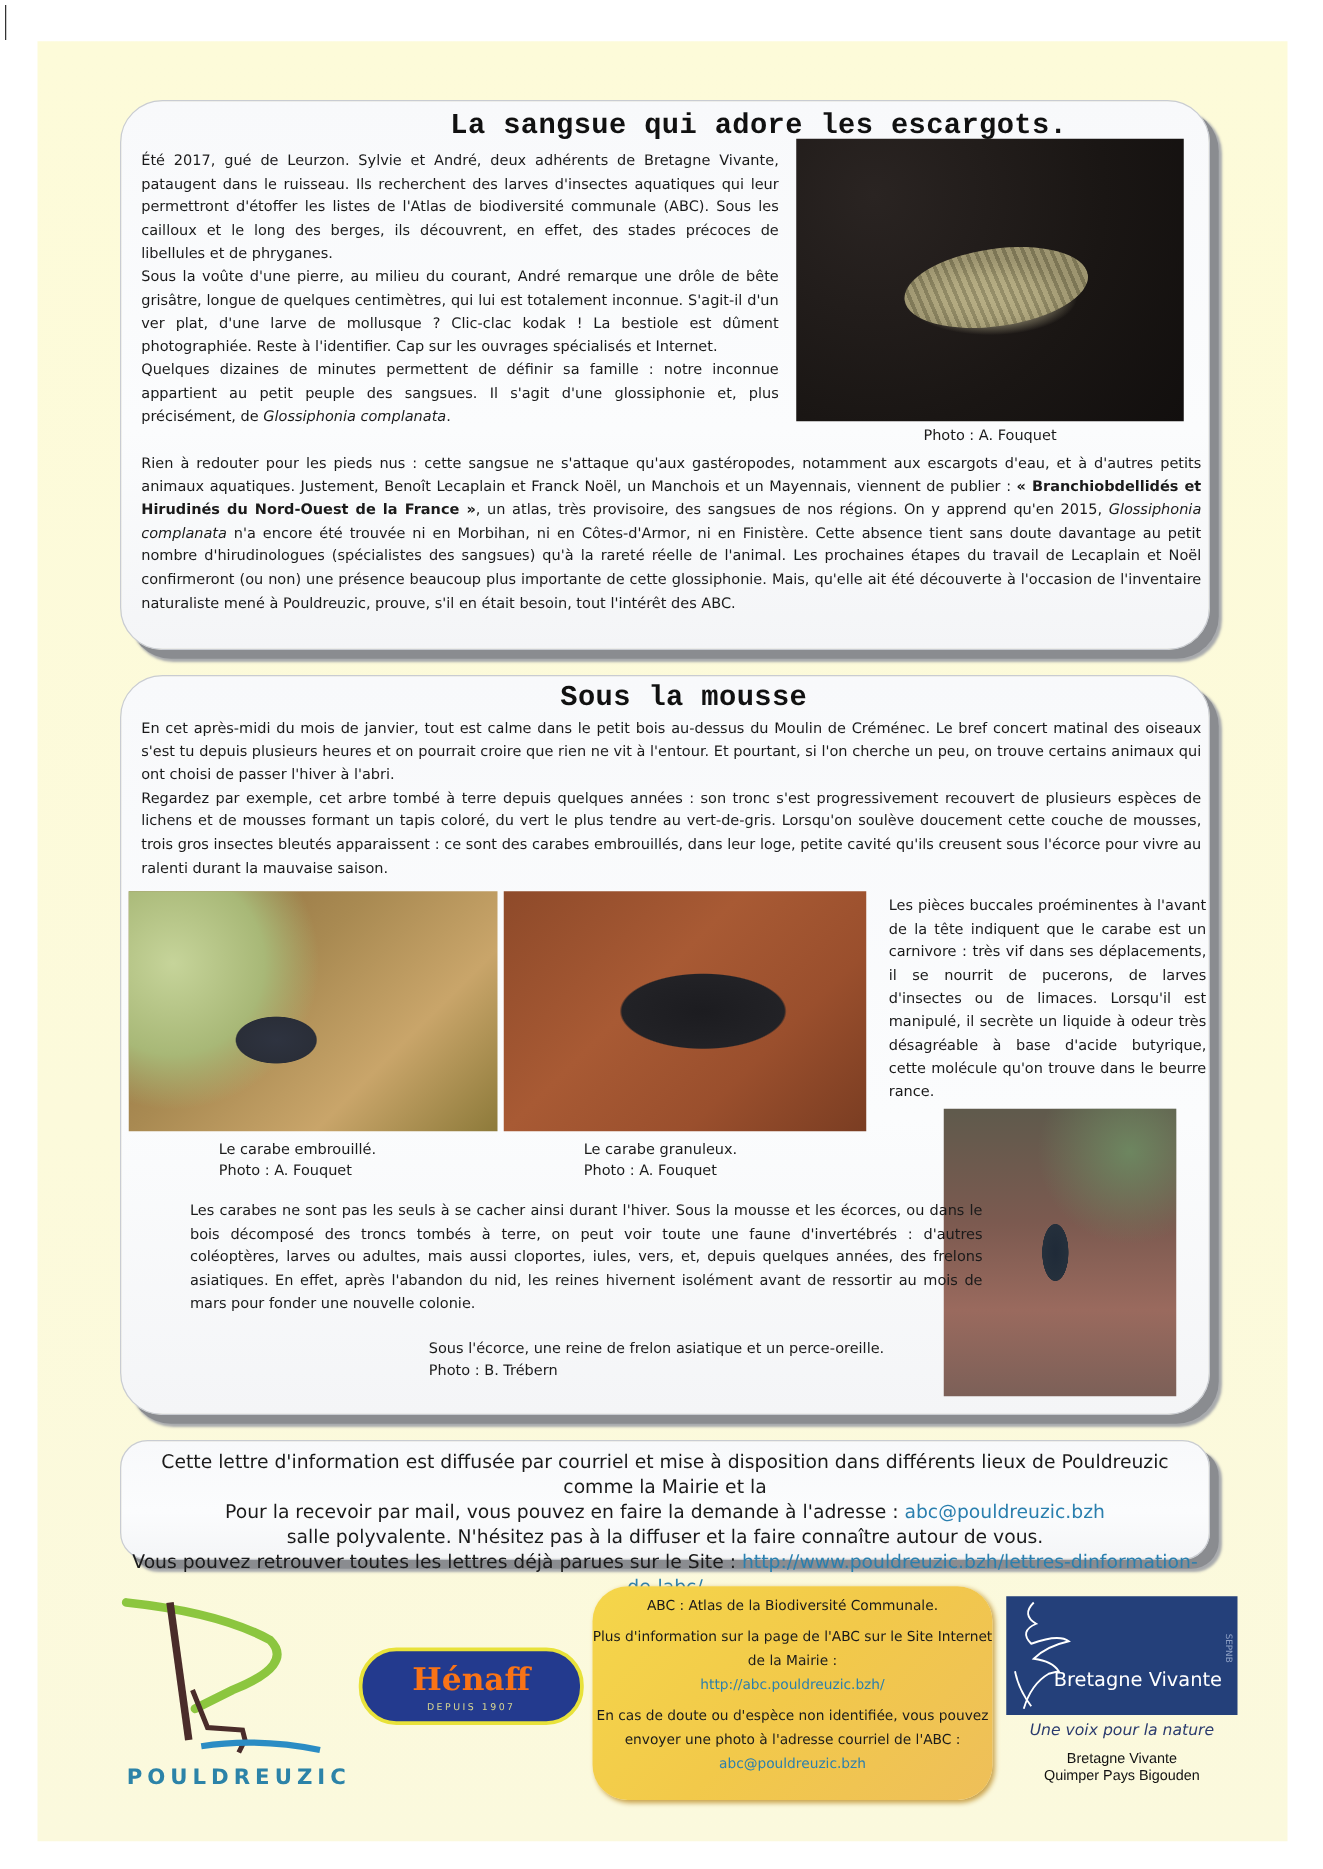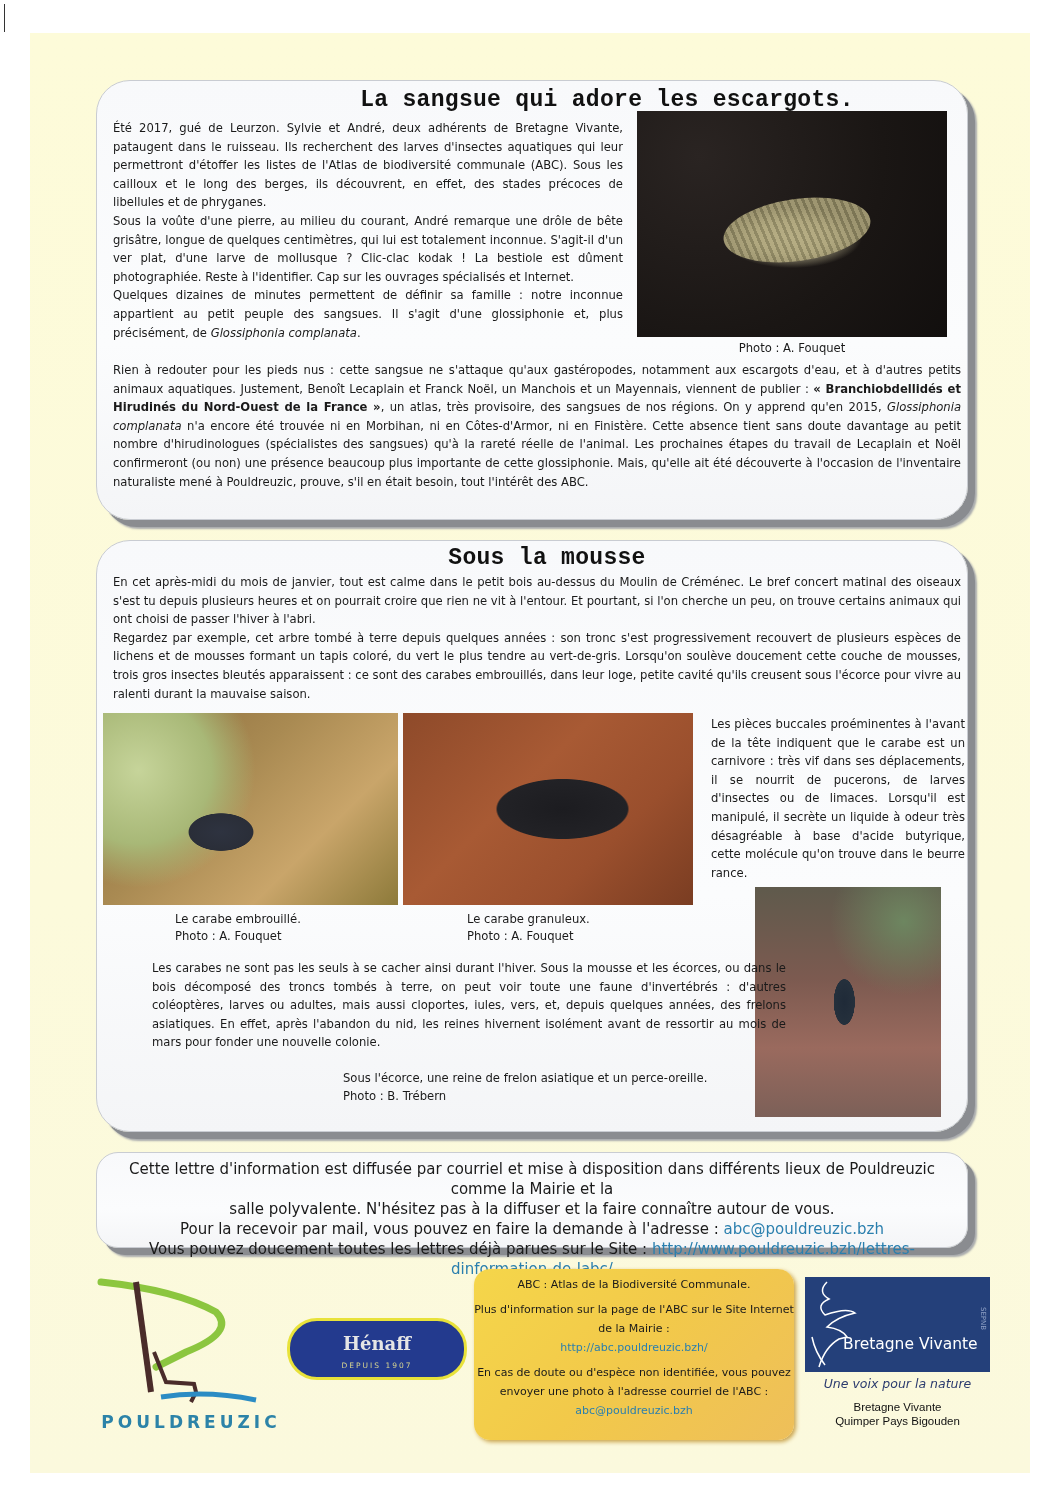--- a/index.html
+++ b/index.html
@@ -77,24 +77,24 @@
   
   #f3 { left: 96px; top: 1152px; width: 870px; height: 94px; border-radius: 22px; }
   #f3 .lines { position: absolute; left: 8px; right: 8px; top: 6px; text-align: center; font-size: 15px; line-height: 20px; }
 
   
   #logo-pouldreuzic { position: absolute; left: 96px; top: 1272px; width: 190px; height: 160px; }
   #logo-pouldreuzic .name { position: absolute; left: 0; bottom: 0; width: 190px; text-align: center;
     color: #2c83a8; font-size: 17px; letter-spacing: 4px; font-weight: bold; }
   #henaff { position: absolute; left: 287px; top: 1318px; width: 180px; height: 62px; border-radius: 30px;
     background: #233a8e; border: 3px solid #e8e23a; box-sizing: border-box; text-align: center; }
-  #henaff .brand { color: #e5e5e5; font-family: "DejaVu Serif", serif; font-weight: bold; font-size: 18px;
+  #henaff .brand { color: #f97316; font-family: "DejaVu Serif", serif; font-weight: bold; font-size: 25px;
     line-height: 34px; margin-top: 6px; display: block; }
   #henaff .since { color: #d8d690; font-size: 7.5px; letter-spacing: 2px; display: block; }
-  #abc-box { position: absolute; left: 474px; top: 1269px; width: 320px; height: 171px; border-radius: 16px;
+  #abc-box { position: absolute; left: 474px; top: 1269px; width: 320px; height: 171px; border-radius: 28px;
     background: linear-gradient(135deg, #f5d64a 0%, #f2c94a 50%, #eebf5a 100%);
     box-shadow: 2px 2px 4px #c9a24a; text-align: center; font-size: 11px; line-height: 19px; }
   #abc-box p { margin: 0 0 6px 0; }
   #bv-logo { position: absolute; left: 805px; top: 1277px; width: 185px; height: 95px; background: #24407a; }
   #bv-logo .bv-name { position: absolute; left: 38px; top: 58px; color: #ffffff; font-size: 15.5px; }
   #bv-logo .bv-side { position: absolute; right: 3px; top: 30px; color: #8fa1c6; font-size: 7px;
     writing-mode: vertical-rl; }
   #bv-tagline { position: absolute; left: 805px; top: 1376px; width: 185px; text-align: center;
     color: #2b3b6e; font-style: italic; font-size: 12.5px; }
   #bv-org { position: absolute; left: 805px; top: 1400px; width: 185px; text-align: center;
@@ -143,23 +143,23 @@
   <div class="bottom txt">Les carabes ne sont pas les seuls à se cacher ainsi durant l'hiver. Sous la mousse et les écorces, ou dans le bois décomposé des troncs tombés à terre, on peut voir toute une faune d'invertébrés : d'autres coléoptères, larves ou adultes, mais aussi cloportes, iules, vers, et, depuis quelques années, des frelons asiatiques. En effet, après l'abandon du nid, les reines hivernent isolément avant de ressortir au mois de mars pour fonder une nouvelle colonie.</div>
   <div id="cap3">
     <div>Sous l'écorce, une reine de frelon asiatique et un perce-oreille.</div>
     <div>Photo : B. Trébern</div>
   </div>
 </section>
 
 <section id="f3" class="frame">
   <div class="lines">
     <div>Cette lettre d'information est diffusée par courriel et mise à disposition dans différents lieux de Pouldreuzic comme la Mairie et la</div>
+    <div><span>Pour la recevoir par mail, vous pouvez en faire la demande à l'adresse : </span><a class="link">abc@pouldreuzic.bzh</a></div>
     <div>salle polyvalente. N'hésitez pas à la diffuser et la faire connaître autour de vous.</div>
-    <div><span>Pour la recevoir par mail, vous pouvez en faire la demande à l'adresse : </span><a class="link">abc@pouldreuzic.bzh</a></div>
-    <div><span>Vous pouvez doucement toutes les lettres déjà parues sur le Site : </span><a class="link">http://www.pouldreuzic.bzh/lettres-dinformation-de-labc/</a></div>
+    <div><span>Vous pouvez retrouver toutes les lettres déjà parues sur le Site : </span><a class="link">http://www.pouldreuzic.bzh/lettres-dinformation-de-labc/</a></div>
   </div>
 </section>
 
 <div id="logo-pouldreuzic">
   <svg width="190" height="140" viewBox="0 0 190 140">
     <path d="M5 10 Q80 18 120 40 Q140 60 90 80 L60 95" stroke="#8cc63f" stroke-width="7" fill="none" stroke-linecap="round"></path>
     <path d="M40 10 L55 120" stroke="#4a2c2a" stroke-width="6" fill="none"></path>
     <path d="M58 80 L70 110 L98 112 L100 120 L95 130" stroke="#4a2c2a" stroke-width="4" fill="none"></path>
     <path d="M65 125 Q110 118 160 128" stroke="#2b8cc4" stroke-width="5" fill="none"></path>
   </svg>

